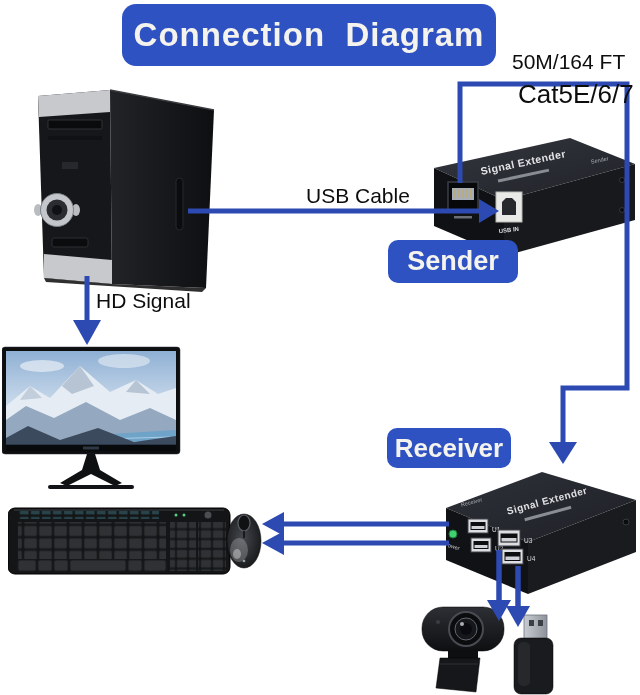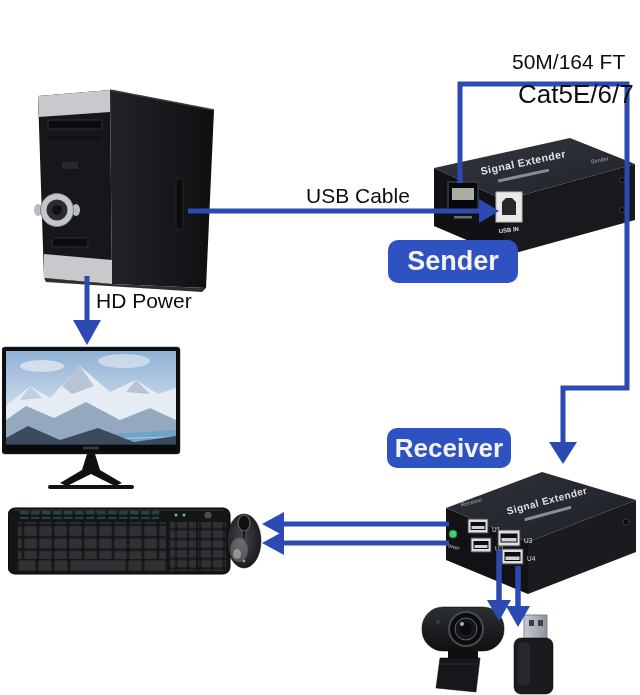--- a/index.html
+++ b/index.html
@@ -269,25 +269,28 @@
       <line class="cable" x1="499" y1="550" x2="499" y2="602" stroke-width="5.5"></line>
       <polygon class="head" points="487,600 511,600 499,621"></polygon>
     </g>
 
     <g>
       <line class="cable" x1="518" y1="566" x2="518" y2="608" stroke-width="5.5"></line>
       <polygon class="head" points="506,606 530,606 518,627"></polygon>
     </g>
   </svg>
 
+  <div class="banner title-banner">
+    <span>Connection  Diagram</span>
+  </div>
 
   <div class="label lbl-length">50M/164 FT</div>
   <div class="label lbl-cat">Cat5E/6/7</div>
   <div class="label lbl-usb">USB Cable</div>
-  <div class="label lbl-hd">HD Power</div>
+  <div class="label lbl-hd">HD Signal</div>
 
   <div class="banner badge-sender">
     <span>Sender</span>
   </div>
   <div class="banner badge-receiver">
     <span>Receiver</span>
   </div>
 
 </div>
 

